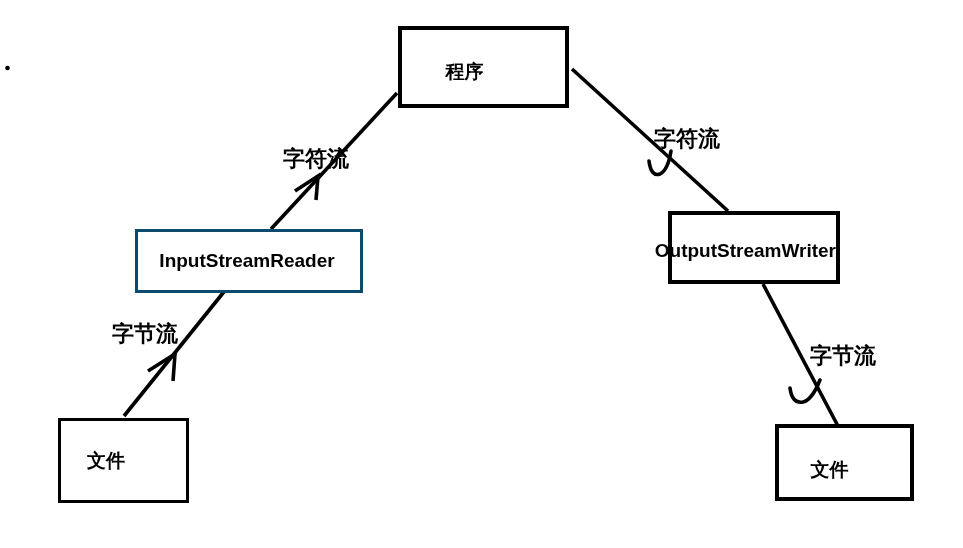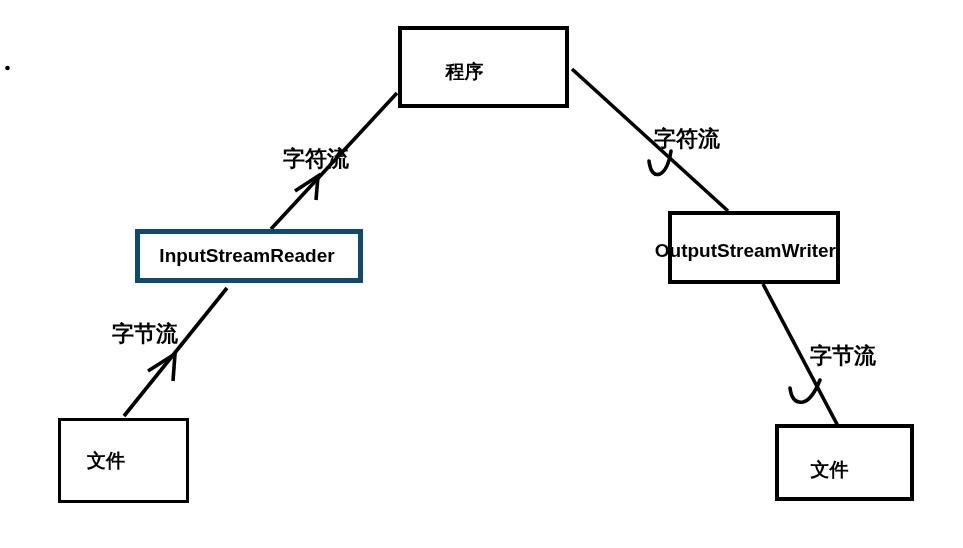--- a/index.html
+++ b/index.html
@@ -29,22 +29,22 @@
     font-size: 19px;
     white-space: nowrap;
     z-index: 2;
   }
   .node-program {
     left: 398px; top: 26px; width: 171px; height: 82px;
     border: 4px solid #000;
     padding-right: 38px; padding-top: 9px;
   }
   .node-isr {
-    left: 135px; top: 229px; width: 228px; height: 54px;
-    border: 5px solid #0c4a6e;
+    left: 135px; top: 229px; width: 228px; height: 64px;
+    border: 3px solid #0c4a6e;
     padding-right: 4px;
   }
   .node-osw {
     left: 668px; top: 211px; width: 172px; height: 73px;
     border: 4px solid #000;
     justify-content: flex-end;
     padding-left: 12px; padding-top: 7px;
     overflow: visible;
   }
   .node-file-left {

